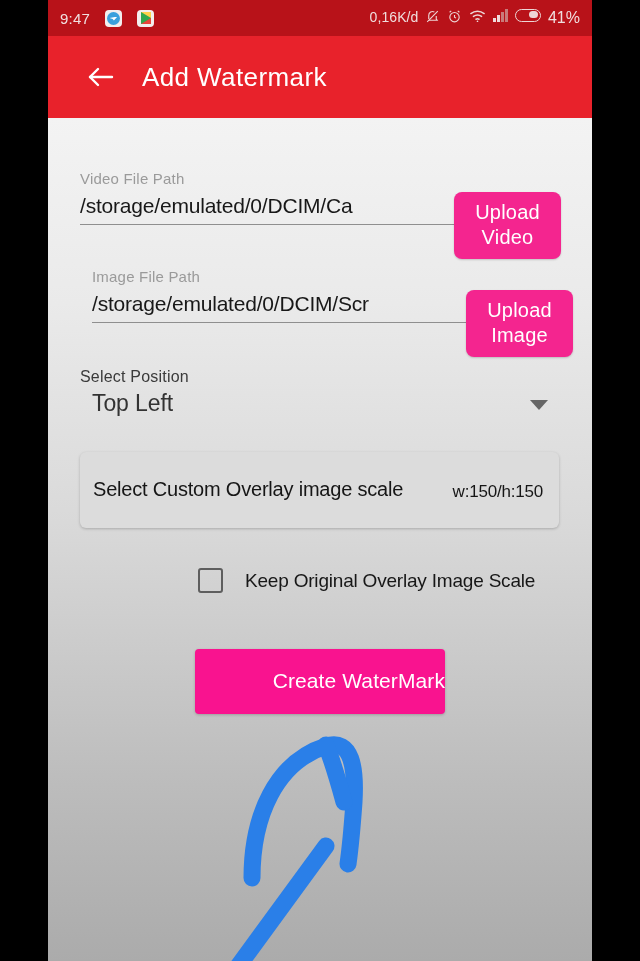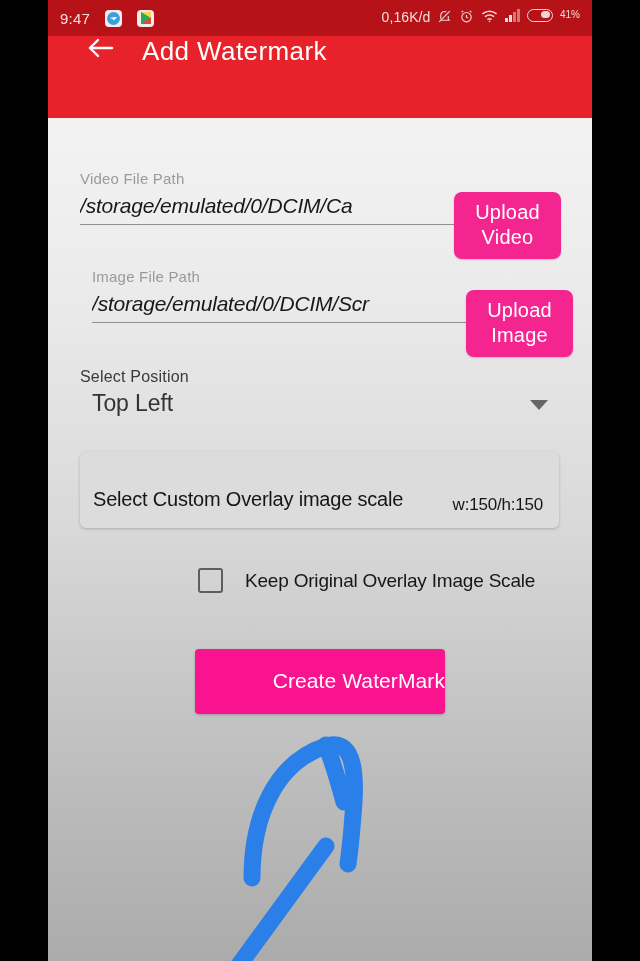--- a/index.html
+++ b/index.html
@@ -80,21 +80,21 @@
     margin-left: auto;
     display: flex;
     gap: 7px;
   }
   .status-rate {
     font-size: 14px;
     color: #f0dede;
     letter-spacing: 0.1px;
   }
   .status-pct {
-    font-size: 10px;
+    font-size: 16px;
     color: #f0dede;
   }
   .sig-bars {
     display: flex;
     align-items: flex-end;
     gap: 1.5px;
     height: 13px;
   }
   .sig-bars i {
     display: block;
@@ -121,21 +121,21 @@
     background: #edd6d6;
   }
 
   
   #app-bar {
     position: absolute;
     left: 0; top: 36px;
     width: 544px; height: 82px;
     background: #e8222b;
     display: flex;
-    align-items: flex-start;
+    align-items: center;
   }
   #back-arrow {
     width: 54px;
     display: flex;
     justify-content: center;
     align-items: center;
     margin-left: 26px;
   }
   #app-title {
     color: #ffffff;
@@ -169,21 +169,20 @@
     color: #3a3a3a;
     font-size: 16px;
     font-weight: 500;
   }
   .field-value-wrap {
     position: relative;
     width: 388px;
     border-bottom: 1.6px solid #8f8f8f;
     overflow: hidden;
     height: 33px;
-    font-style: italic;
   }
   .field-value {
     font-size: 21px;
     color: #181818;
     white-space: nowrap;
     letter-spacing: -0.2px;
     line-height: 30px;
   }
   .upload-btn {
     position: absolute;
@@ -235,21 +234,21 @@
     left: 32px; top: 334px;
     width: 479px;
     min-height: 76px;
     background: #dcdcdc;
     border-radius: 6px;
     box-shadow: 0 1px 3px rgba(0,0,0,0.22);
     padding: 12px 16px 13px 13px;
     box-sizing: border-box;
     display: flex;
     justify-content: space-between;
-    align-items: flex-end;
+    align-items: center;
     cursor: pointer;
   }
   #overlay-title {
     font-size: 20px;
     color: #161616;
     line-height: 31px;
     max-width: 330px;
     letter-spacing: -0.2px;
   }
   #overlay-dims {

